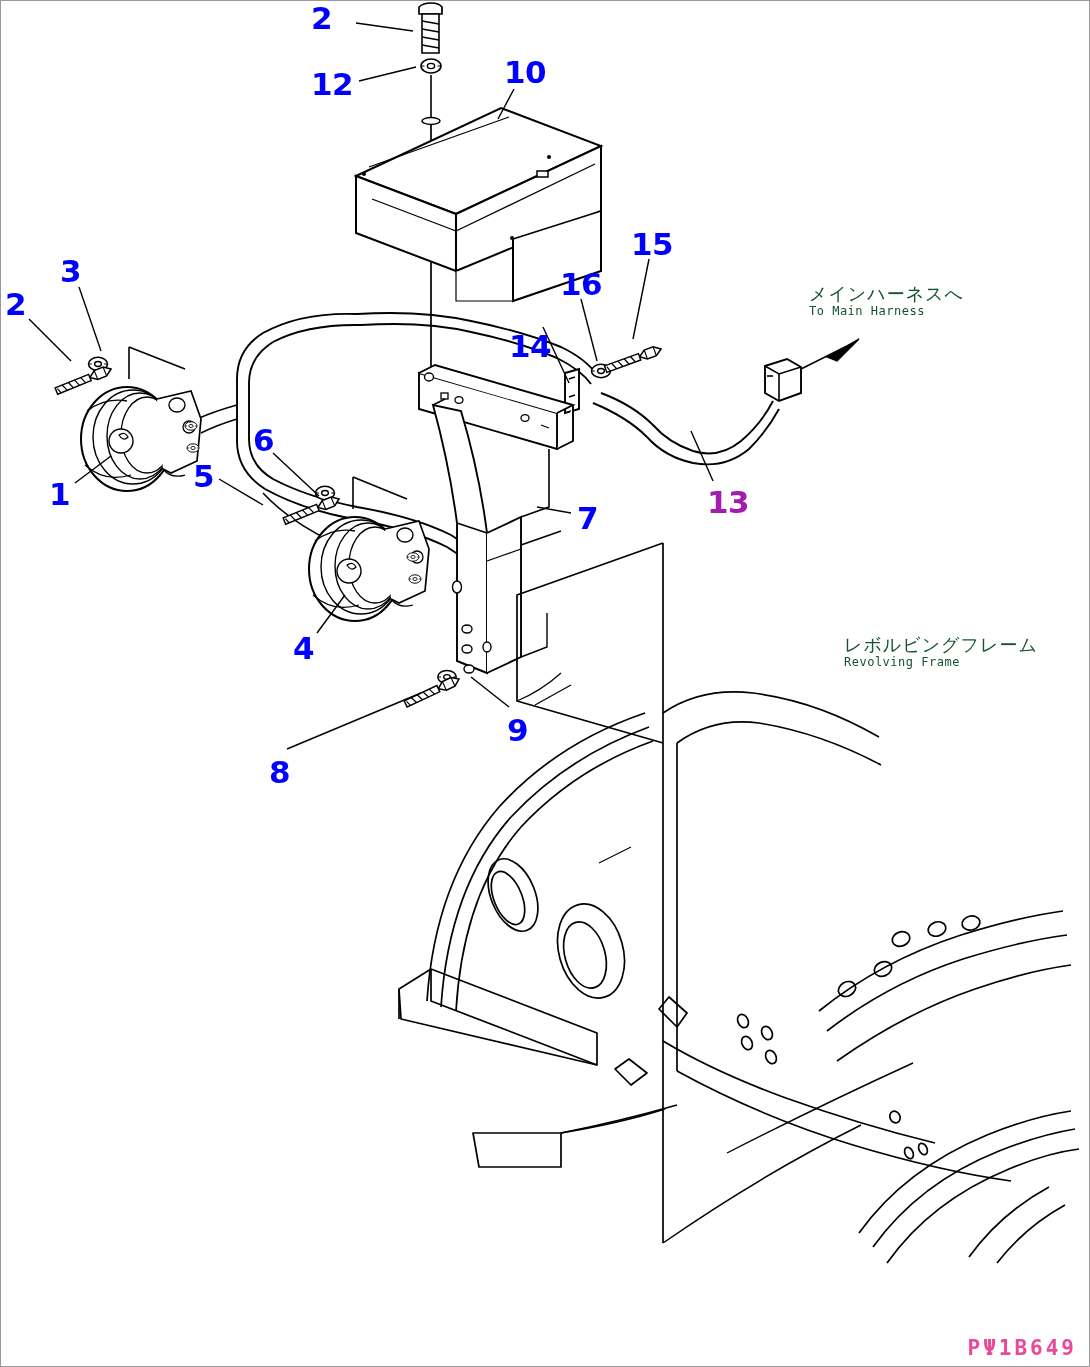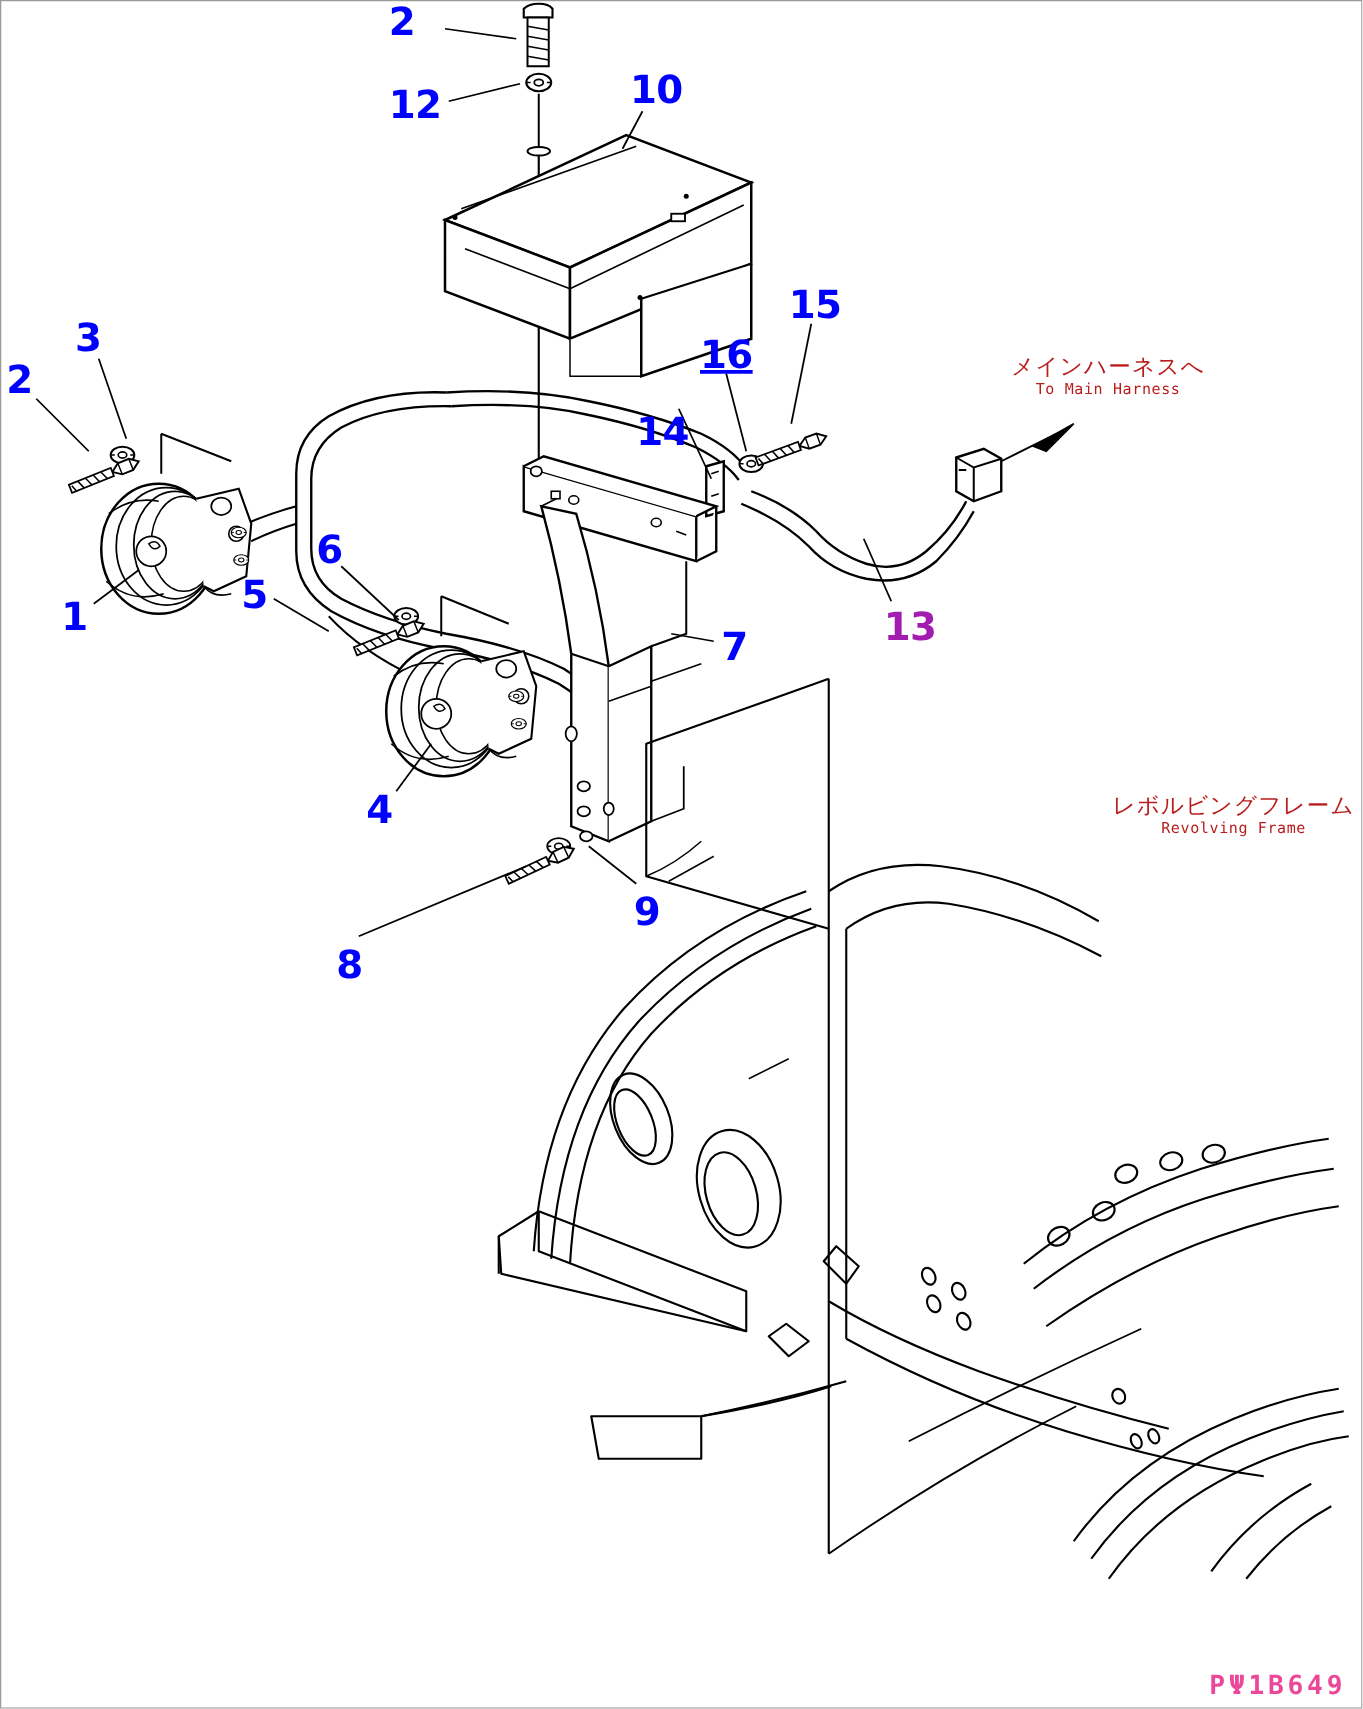--- a/index.html
+++ b/index.html
@@ -32,25 +32,24 @@
     font-family: "DejaVu Sans", sans-serif;
     font-weight: bold;
     font-size: 31px;
     line-height: 1;
     letter-spacing: -0.5px;
     white-space: nowrap;
     user-select: none;
   }
   .anno {
     position: absolute;
-    color: #b91c1c;
+    color: #14532d;
     white-space: nowrap;
     line-height: 1.16;
     user-select: none;
-    text-align: center;
   }
   .anno .jp {
     display: block;
     font-family: "DejaVu Sans", sans-serif;
     font-size: 18px;
     letter-spacing: 1px;
   }
   .anno .en {
     display: block;
     font-family: "DejaVu Sans Mono", monospace;
@@ -345,33 +344,33 @@
       <div class="callout" style="left: 4px; top: 288px; color: rgb(0, 0, 255);">2</div>
       <div class="callout" style="left: 59px; top: 255px; color: rgb(0, 0, 255);">3</div>
       <div class="callout" style="left: 48px; top: 478px; color: rgb(0, 0, 255);">1</div>
       <div class="callout" style="left: 192px; top: 460px; color: rgb(0, 0, 255);">5</div>
       <div class="callout" style="left: 252px; top: 424px; color: rgb(0, 0, 255);">6</div>
       <div class="callout" style="left: 292px; top: 632px; color: rgb(0, 0, 255);">4</div>
       <div class="callout" style="left: 310px; top: 2px; color: rgb(0, 0, 255);">2</div>
       <div class="callout" style="left: 310px; top: 68px; color: rgb(0, 0, 255); text-align: right;">12</div>
       <div class="callout" style="left: 503px; top: 56px; color: rgb(0, 0, 255);">10</div>
       <div class="callout" style="left: 630px; top: 228px; color: rgb(0, 0, 255);">15</div>
-      <div class="callout" style="left: 559px; top: 268px; color: rgb(0, 0, 255); text-decoration: underline;">16</div>
+      <div class="callout" style="left: 559px; top: 268px; color: rgb(0, 0, 255);">16</div>
       <div class="callout" style="left: 508px; top: 294px; color: rgb(0, 0, 255); margin-top: 36px;">14</div>
       <div class="callout" style="left: 576px; top: 502px; color: rgb(0, 0, 255);">7</div>
       <div class="callout" style="left: 706px; top: 486px; color: #a21caf;">13</div>
       <div class="callout" style="left: 506px; top: 714px; color: rgb(0, 0, 255);">9</div>
       <div class="callout" style="left: 268px; top: 756px; color: rgb(0, 0, 255);">8</div>
     </div>
 
   <div class="anno" style="left:808px; top:283px;">
     <span class="jp">メインハーネスへ</span>
     <span class="en">To Main Harness</span>
   </div>
 
-  <div class="anno" style="left:889px; top:634px;">
+  <div class="anno" style="left:843px; top:634px;">
     <span class="jp">レボルビングフレーム</span>
     <span class="en">Revolving Frame</span>
   </div>
 
   <div id="sheet-code">PΨ1B649</div>
 
 </div>
 
 </body></html>

